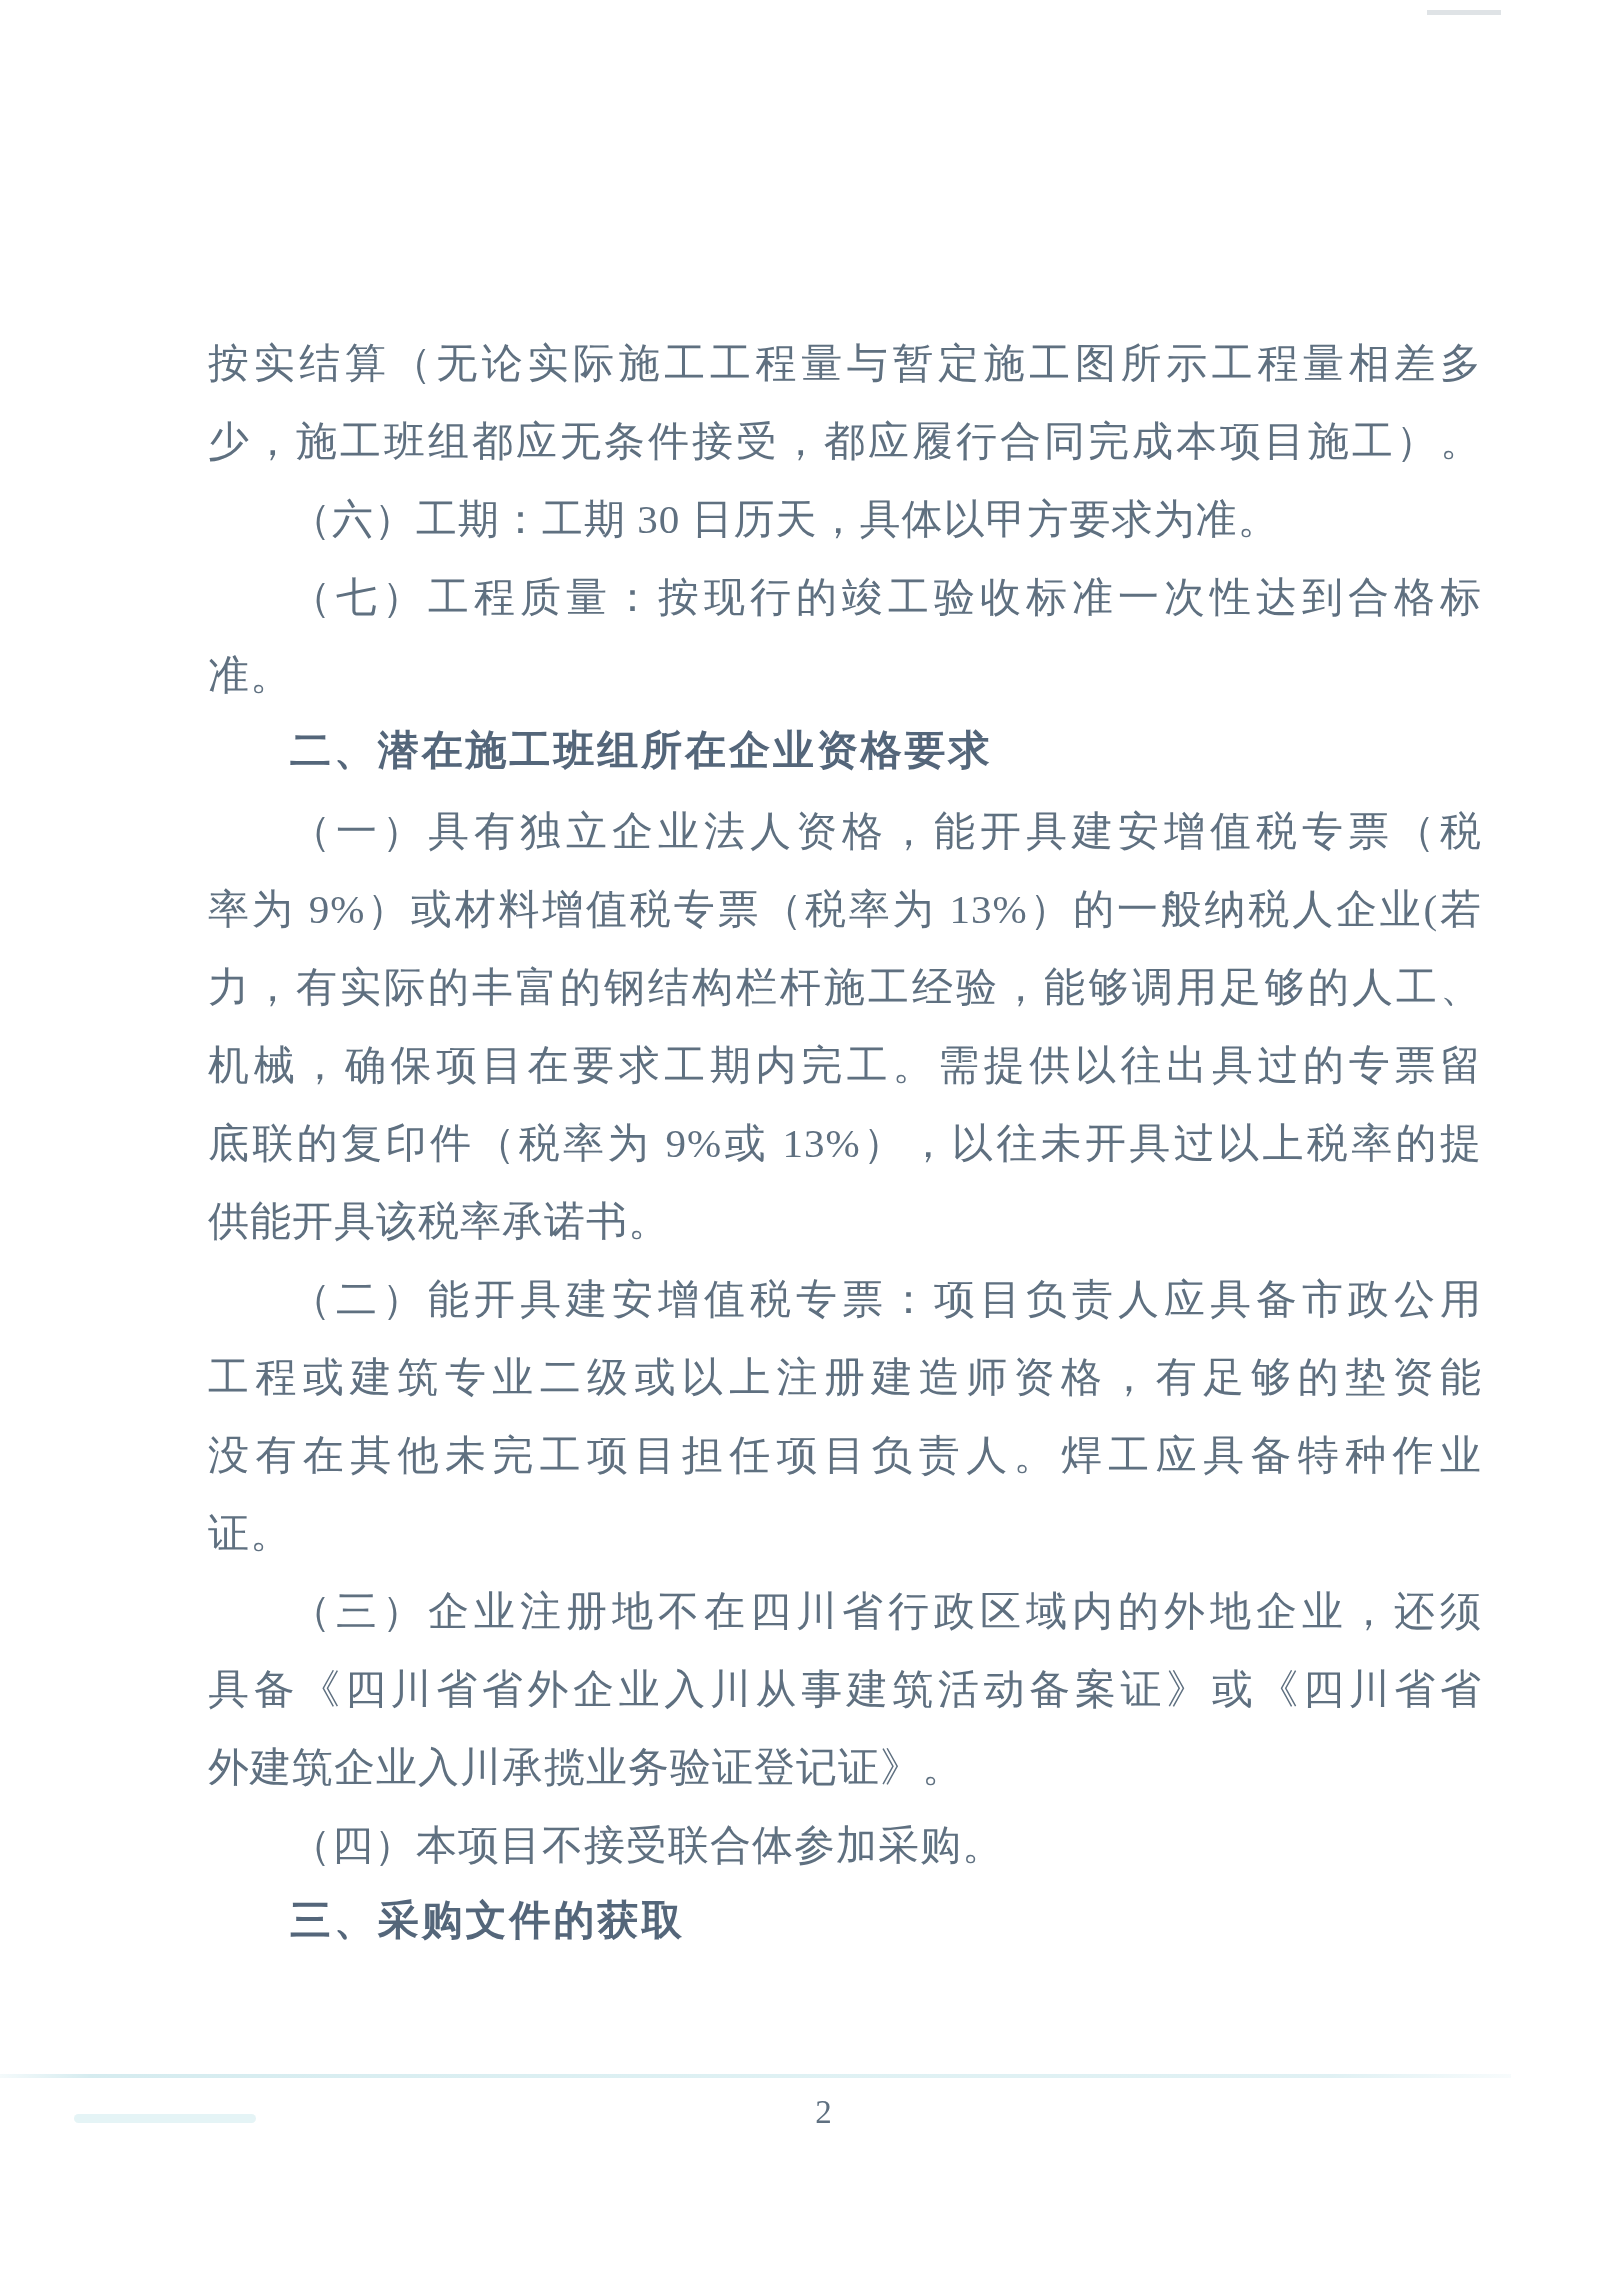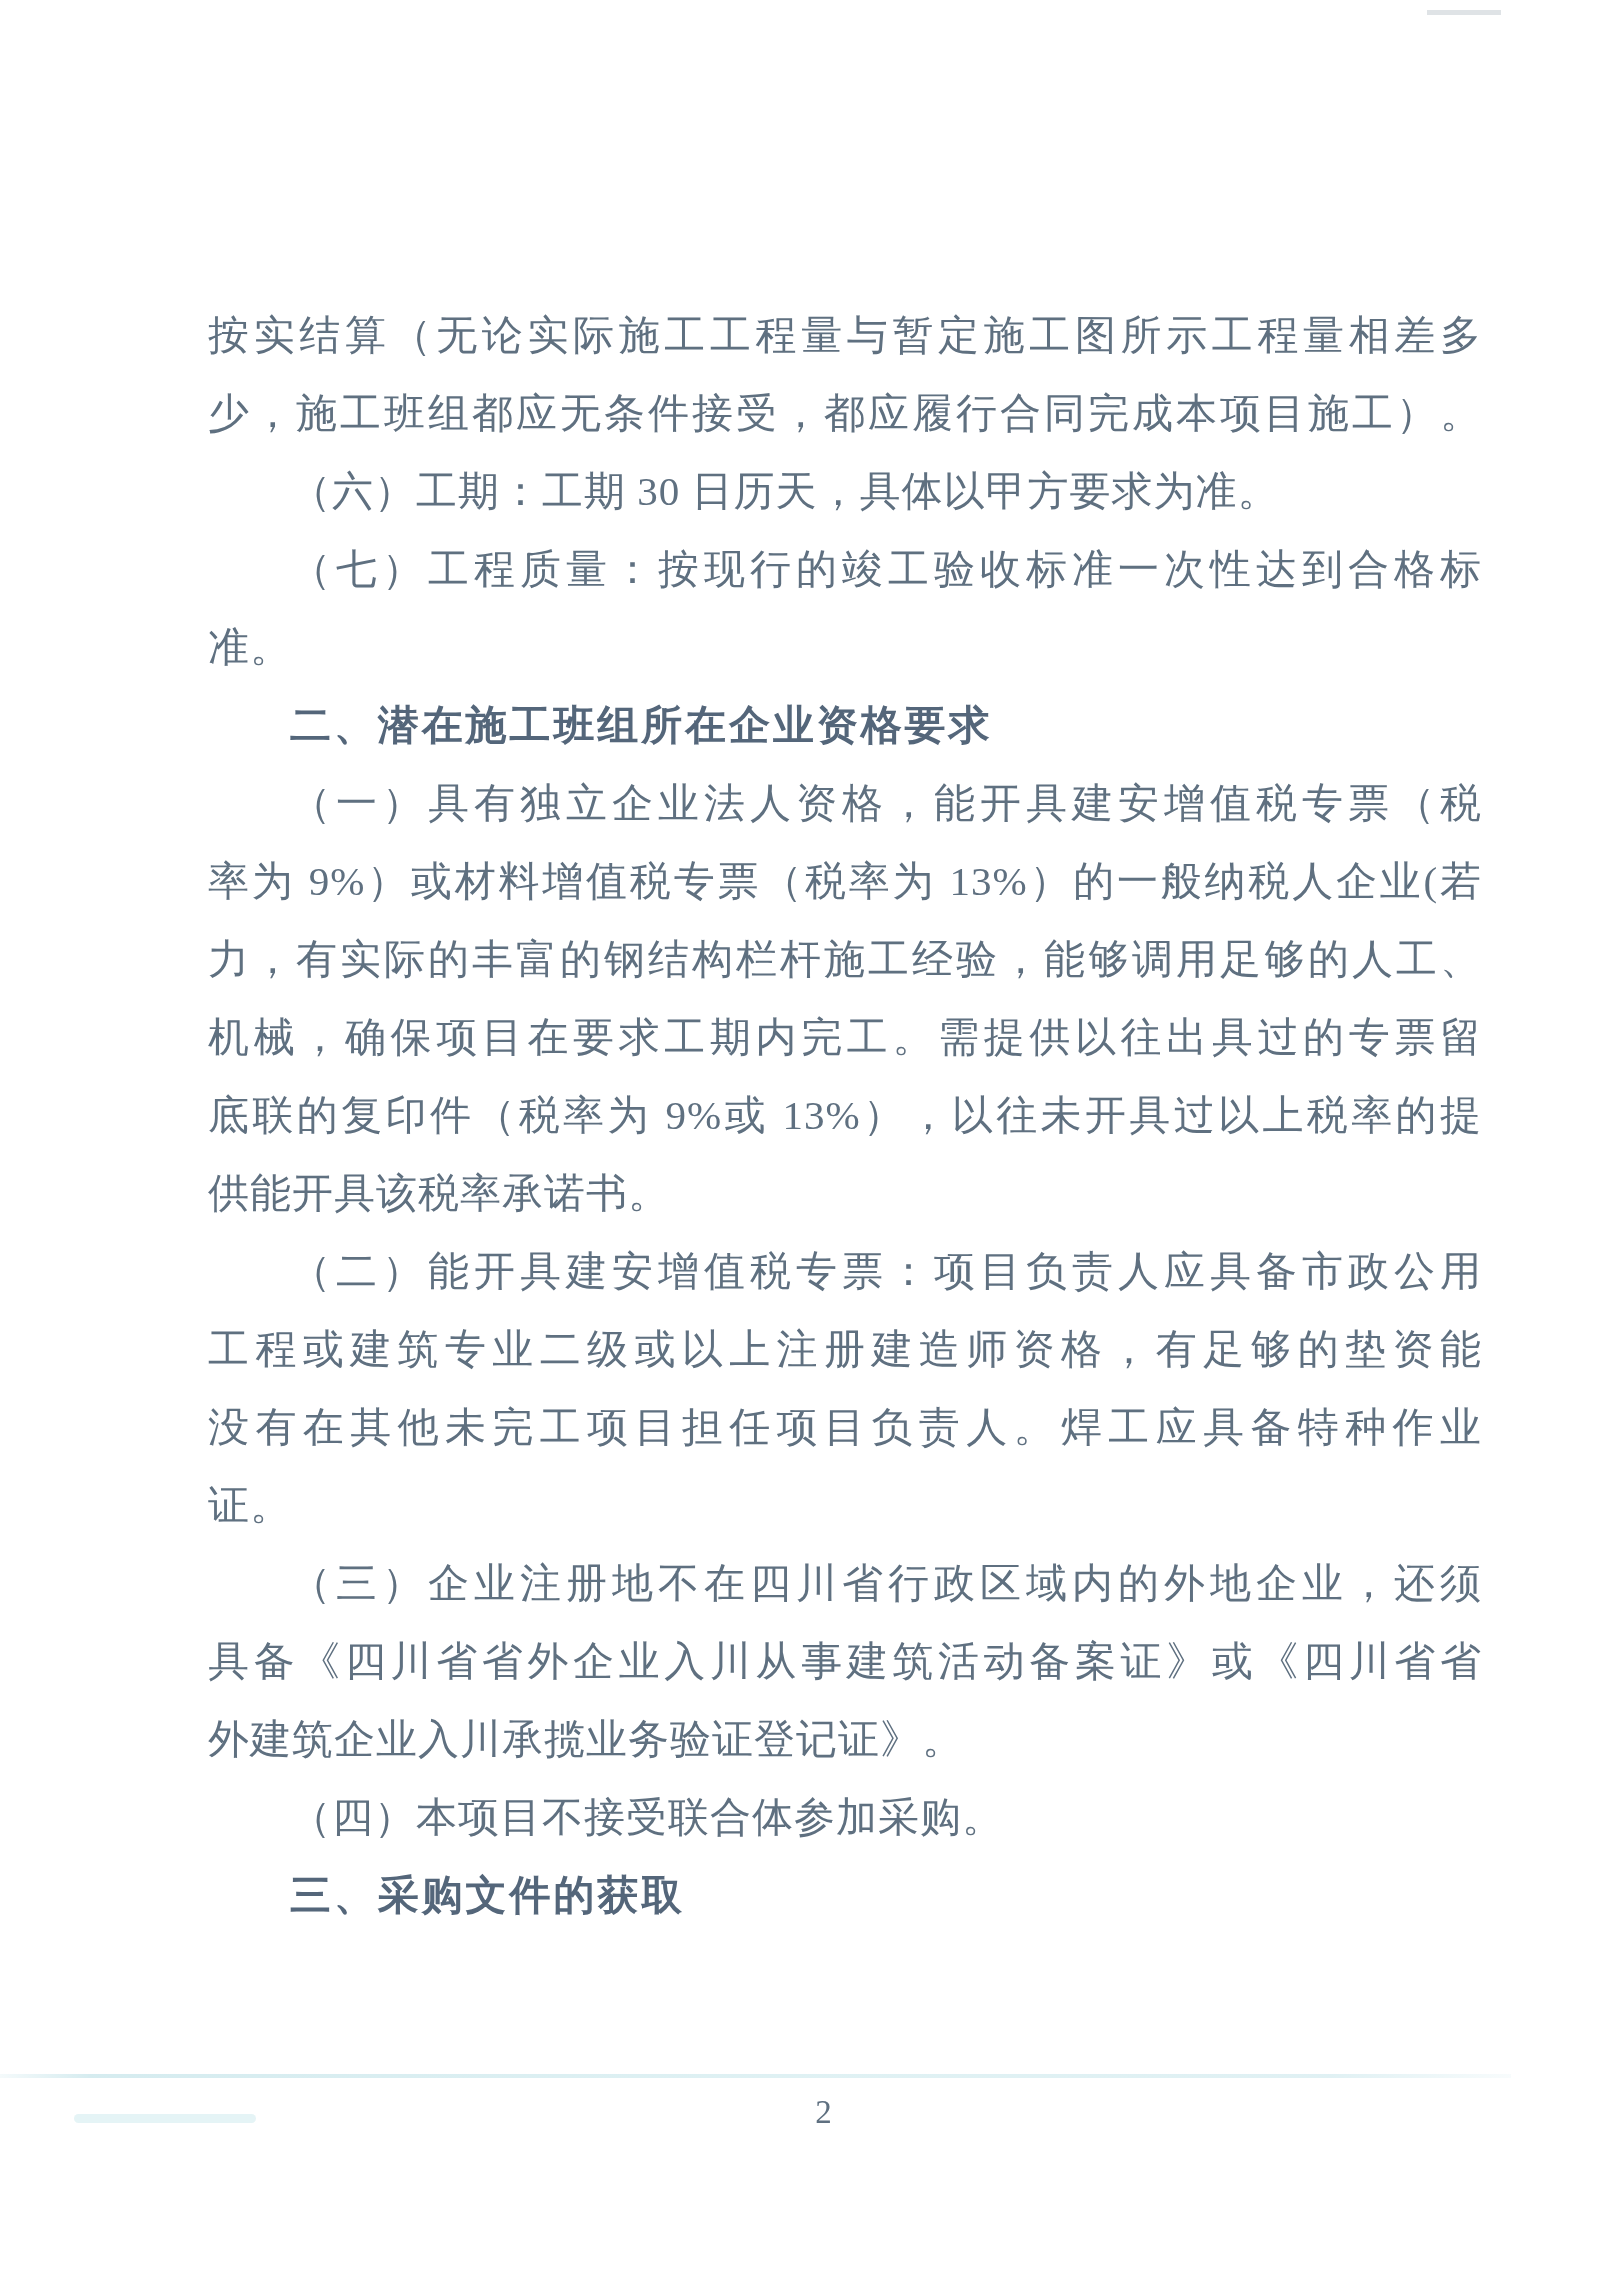--- a/index.html
+++ b/index.html
@@ -5,35 +5,35 @@
   html,body{margin:0;padding:0;background:#e8e8e8;}
   .page{
     position:relative;
     width:1621px;height:2294px;
     background:var(--page-bg,#ffffff);
     overflow:hidden;
     font-family:"Liberation Serif","DejaVu Serif",serif;
   }
   .content{
     position:absolute;
-    left:208px;top:296px;
+    left:208px;top:324px;
     width:1274px;
   }
   .line{
     height:78px;
     line-height:78px;
     font-size:41px;
     color:var(--text-color,#5f7080);
     text-align:justify;
     letter-spacing:1px;
   }
   .line.fill{ text-align-last:justify; }
   .line.indent{ text-indent:82px; }
   .line.heading{
-    font-family:Liberation Serif, serif;
+    font-family:Liberation Mono, monospace;
     font-weight:bold;
     color:var(--heading-color,#54667a);
     letter-spacing:2.9px;
   }
   .scan-line{
     position:absolute;
     left:0;top:2074px;
     width:1511px;height:3.9px;
     background:linear-gradient(90deg,
       rgba(185,222,228,0.15),

